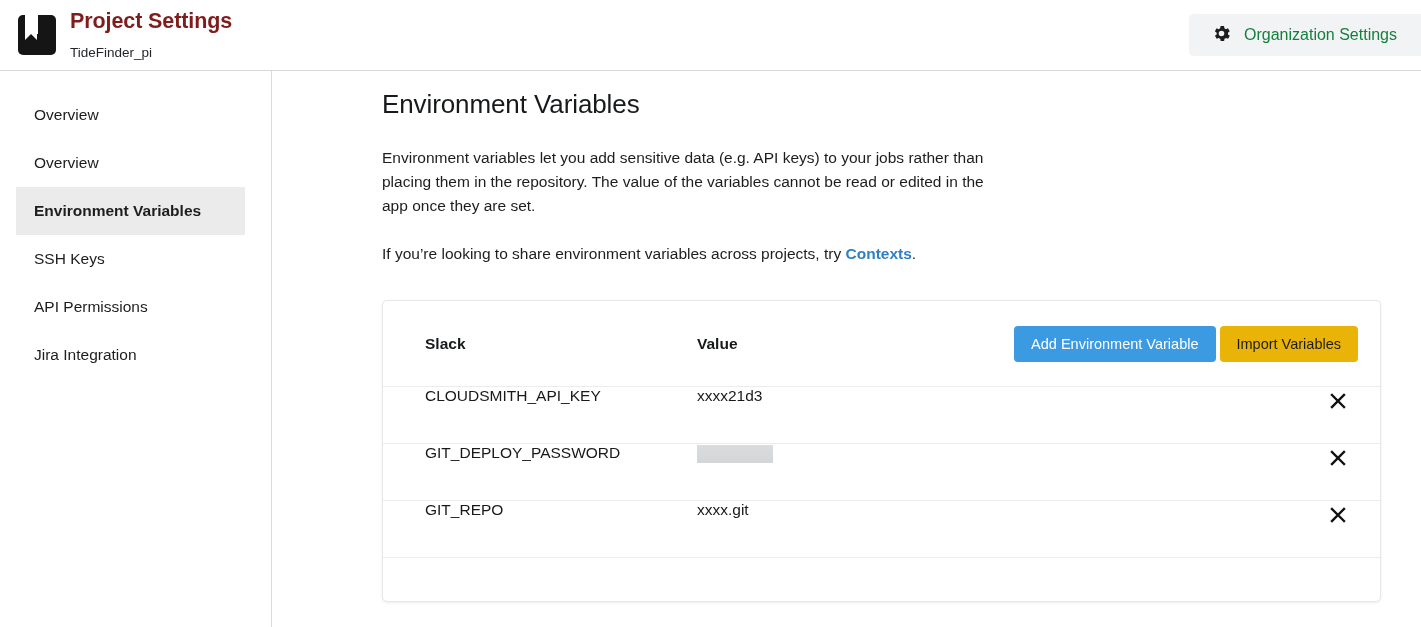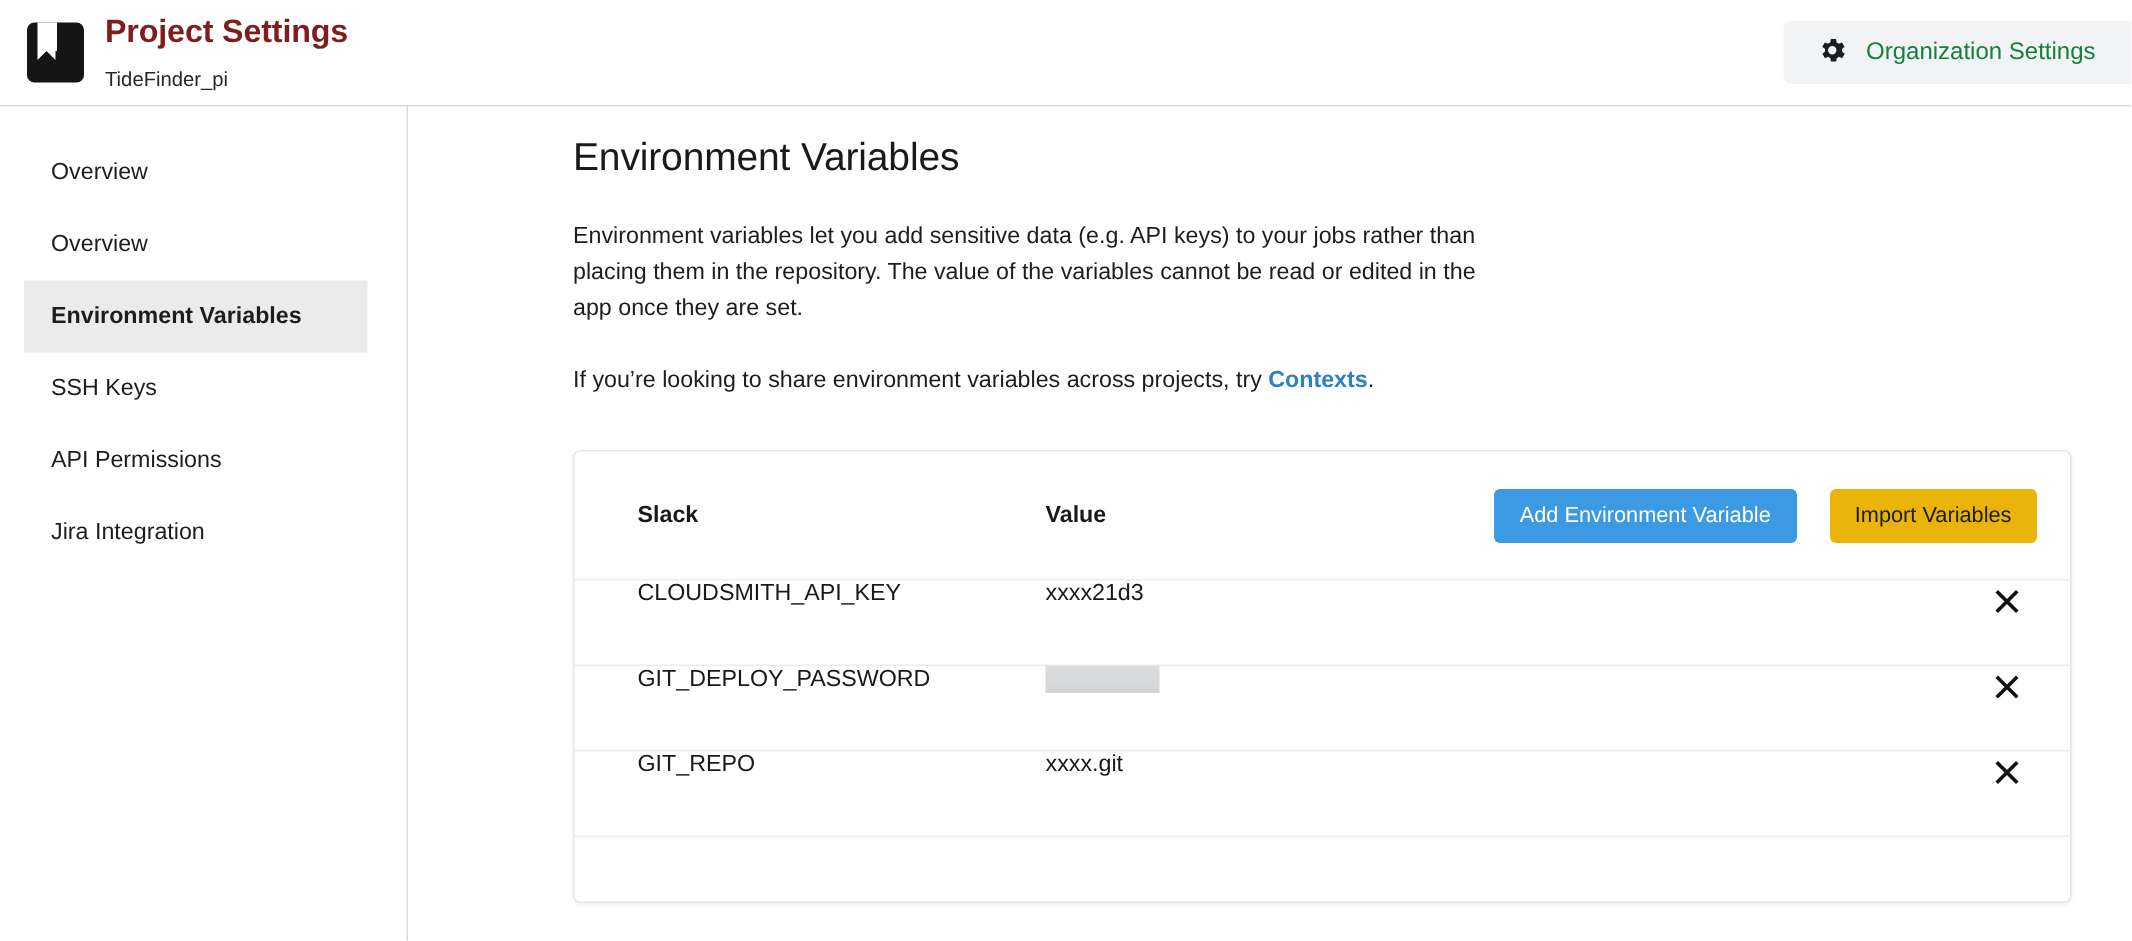--- a/index.html
+++ b/index.html
@@ -163,21 +163,21 @@
   .col-name  { width: 272px; flex: none; }
   .col-value { flex: 1; }
   .th {
     font-size: 15.5px;
     font-weight: bold;
     color: #17191b;
   }
   .head-actions {
     display: flex;
     align-items: center;
-    gap: 22px;
+    gap: 4px;
   }
   .btn {
     border: none;
     border-radius: 4px;
     height: 36px;
     padding: 0 17px;
     font-size: 14.5px;
     font-family: inherit;
     cursor: pointer;
     white-space: nowrap;

